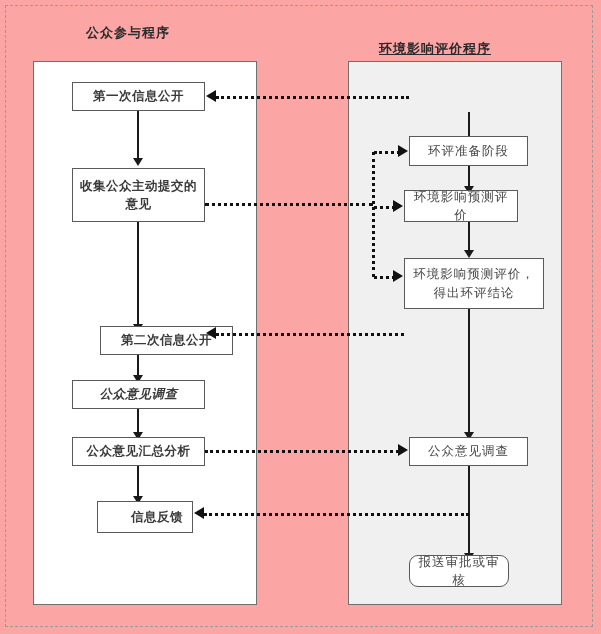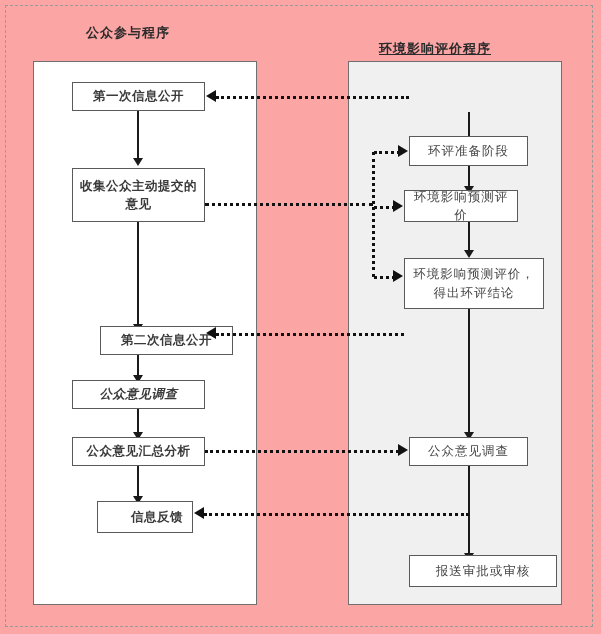--- a/index.html
+++ b/index.html
@@ -159,21 +159,21 @@
 
 
   <div class="node plain" style="left:409px; top:136px; width:119px; height:30px;">环评准备阶段</div>
 
   <div class="node plain" style="left:404px; top:190px; width:114px; height:32px;">环境影响预测评价</div>
 
   <div class="node plain" style="left:404px; top:258px; width:140px; height:51px;">环境影响预测评价，得出环评结论</div>
 
   <div class="node plain" style="left:409px; top:437px; width:119px; height:29px;">公众意见调查</div>
 
-  <div class="node plain" style="left:409px; top:555px; width:148px; height:32px;">报送审批或审核</div>
+  <div class="node plain" style="left:409px; top:555px; width:100px; height:32px;border-radius:9px;">报送审批或审核</div>
 
   <div class="dline-h" style="left:216px; top:96px; width:193px;"></div>
   <div class="arrow-left" style="left:206px; top:90px;"></div>
 
   <div class="dline-h" style="left:205px; top:203px; width:168px;"></div>
   <div class="dline-v" style="left:372px; top:152px; height:125px;"></div>
 
   <div class="dline-h" style="left:374px; top:151px; width:26px;"></div>
   <div class="arrow-right" style="left:398px; top:145px;"></div>
 

